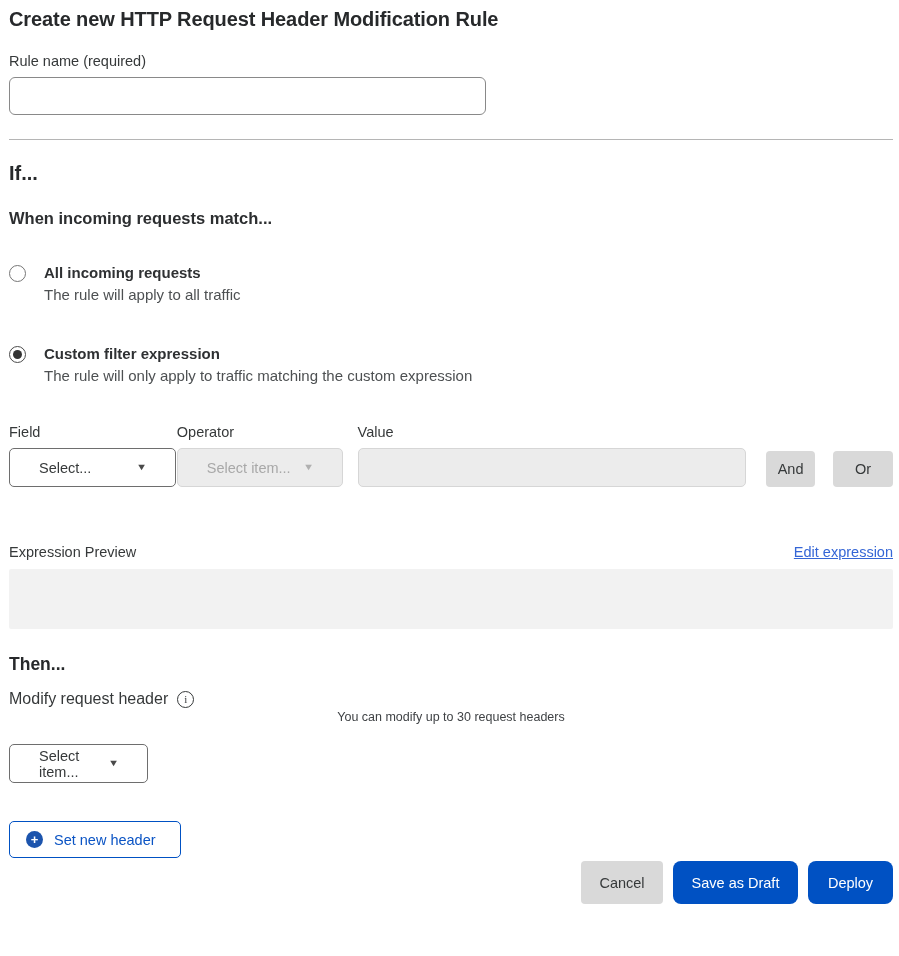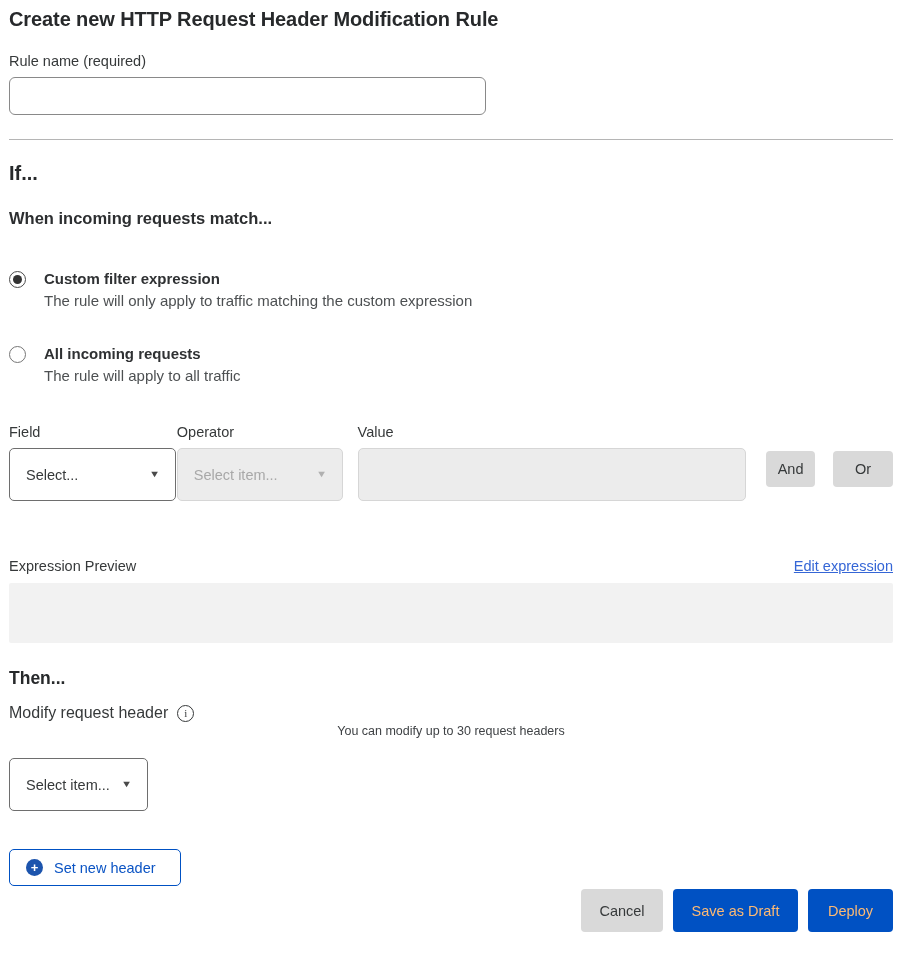--- a/index.html
+++ b/index.html
@@ -43,23 +43,23 @@
   .radio-option.checked .radio-circle { border-color: #4b4b4b; }
   .radio-dot { width: 9px; height: 9px; border-radius: 50%; background: transparent; }
   .radio-option.checked .radio-dot { background: #333333; }
   .radio-texts { margin-left: 18px; }
   .radio-label { font-size: 15px; font-weight: 700; color: #2f3133; }
   .radio-desc { margin-top: 5px; font-size: 15px; color: #4d5052; }
 
   .builder-row { display: flex; margin-top: 40px; align-items: flex-start; }
   .builder-col .field-label { margin-top: 0; }
   .control {
-    margin-top: 8px; height: 53px; border-radius: 5px;
+    margin-top: 8px; height: 39px; border-radius: 5px;
     display: flex; align-items: center; justify-content: space-between;
-    padding: 0 16px; font-size: 14.5px; cursor: pointer;
+    padding: 0 29px; font-size: 14.5px; cursor: pointer;
   }
   .control.enabled { background: #fff; border: 1px solid #6e6e6e; color: #36393a; }
   .control.disabled { background: #ececec; border: 1px solid #d6d6d6; color: #a8a8a8; cursor: default; }
   .chevron { font-size: 9px; line-height: 1; transform: scaleX(1.25); }
   .control.enabled .chevron { color: #4a4a4a; }
   .control.disabled .chevron { color: #b0b0b0; }
   .col-field { width: 167px; }
   .col-operator { width: 166px; margin-left: 1px; }
   .col-value { width: 389px; margin-left: 15px; }
   .value-box { justify-content: flex-start; cursor: text; }
@@ -103,56 +103,56 @@
     font-size: 13px; font-weight: 700; line-height: 1; margin-right: 11px;
     padding-bottom: 1px;
   }
 
   .footer-row { margin-top: 3px; display: flex; justify-content: flex-end; align-items: center; }
   .footer-btn {
     height: 43px; border: none; border-radius: 4px;
     font-size: 14.5px; font-family: Liberation Sans, sans-serif; cursor: pointer;
   }
   .cancel-btn { width: 82px; background: #d9d9d9; color: #36393a; }
-  .primary-btn { background: #0051c3; color: #fdba74; }
+  .primary-btn { background: #0051c3; color: #ffffff; border-radius: 8px; }
   .save-draft-btn { width: 125px; margin-left: 10px; }
   .deploy-btn { width: 85px; margin-left: 10px; }
 </style>
 </head>
 <body>
 
 <div class="container">
 
   <h1 class="page-title">Create new HTTP Request Header Modification Rule</h1>
 
   <div class="field-label">Rule name (required)</div>
   <input class="text-input" type="text" value="" style="">
 
   <hr class="divider">
 
   <div class="section-heading">If...</div>
   <div class="sub-heading">When incoming requests match...</div>
+
+  <div class="radio-option">
+    <span class="radio-circle">
+        <span class="radio-dot"></span>
+      </span>
+    <span class="radio-texts">
+      <div class="radio-label">All incoming requests</div>
+      <div class="radio-desc">The rule will apply to all traffic</div>
+    </span>
+  </div>
 
   <div class="radio-option second checked">
     <span class="radio-circle">
         <span class="radio-dot"></span>
       </span>
     <span class="radio-texts">
       <div class="radio-label">Custom filter expression</div>
       <div class="radio-desc">The rule will only apply to traffic matching the custom expression</div>
-    </span>
-  </div>
-
-  <div class="radio-option">
-    <span class="radio-circle">
-        <span class="radio-dot"></span>
-      </span>
-    <span class="radio-texts">
-      <div class="radio-label">All incoming requests</div>
-      <div class="radio-desc">The rule will apply to all traffic</div>
     </span>
   </div>
 
   <div class="builder-row">
     <div class="builder-col col-field">
       <div class="field-label">Field</div>
       <div class="control enabled">
         <span>Select...</span>
         <span class="chevron">▼</span>
       </div>

